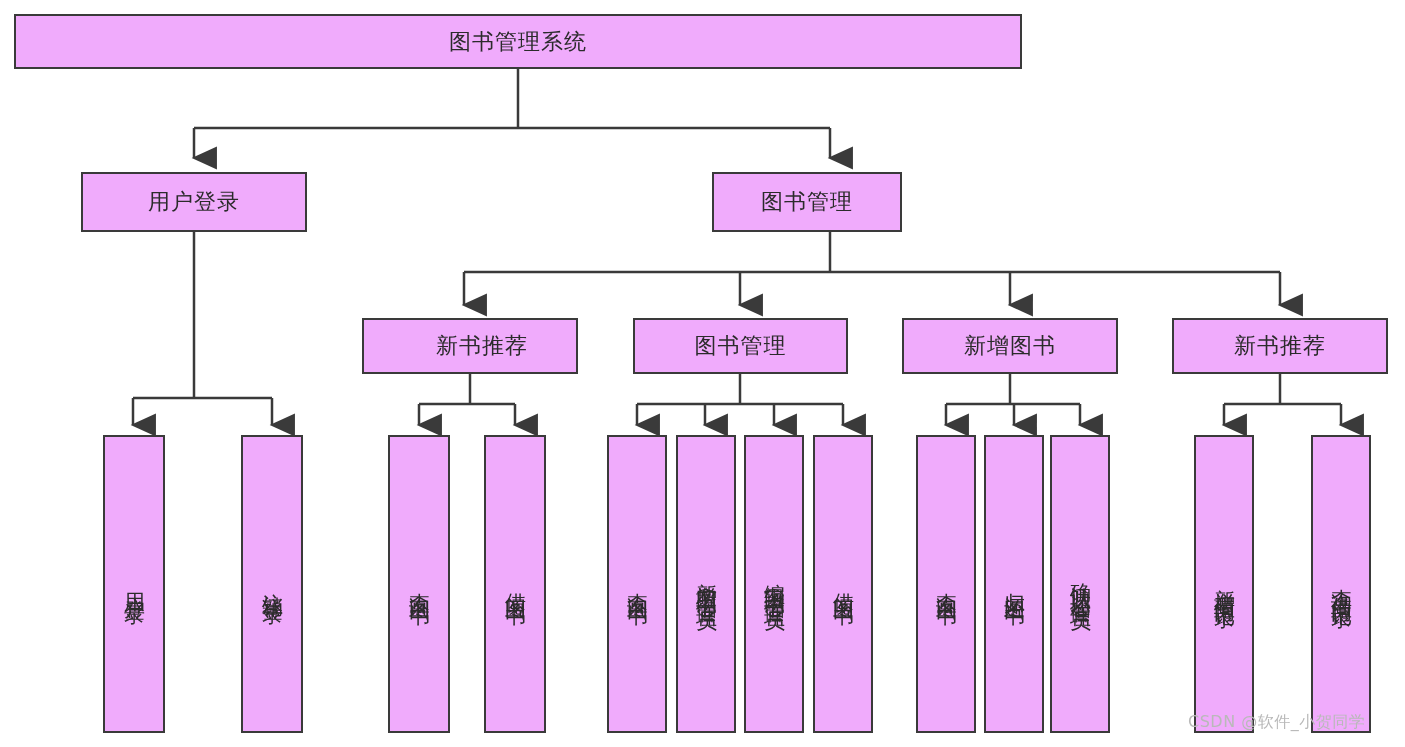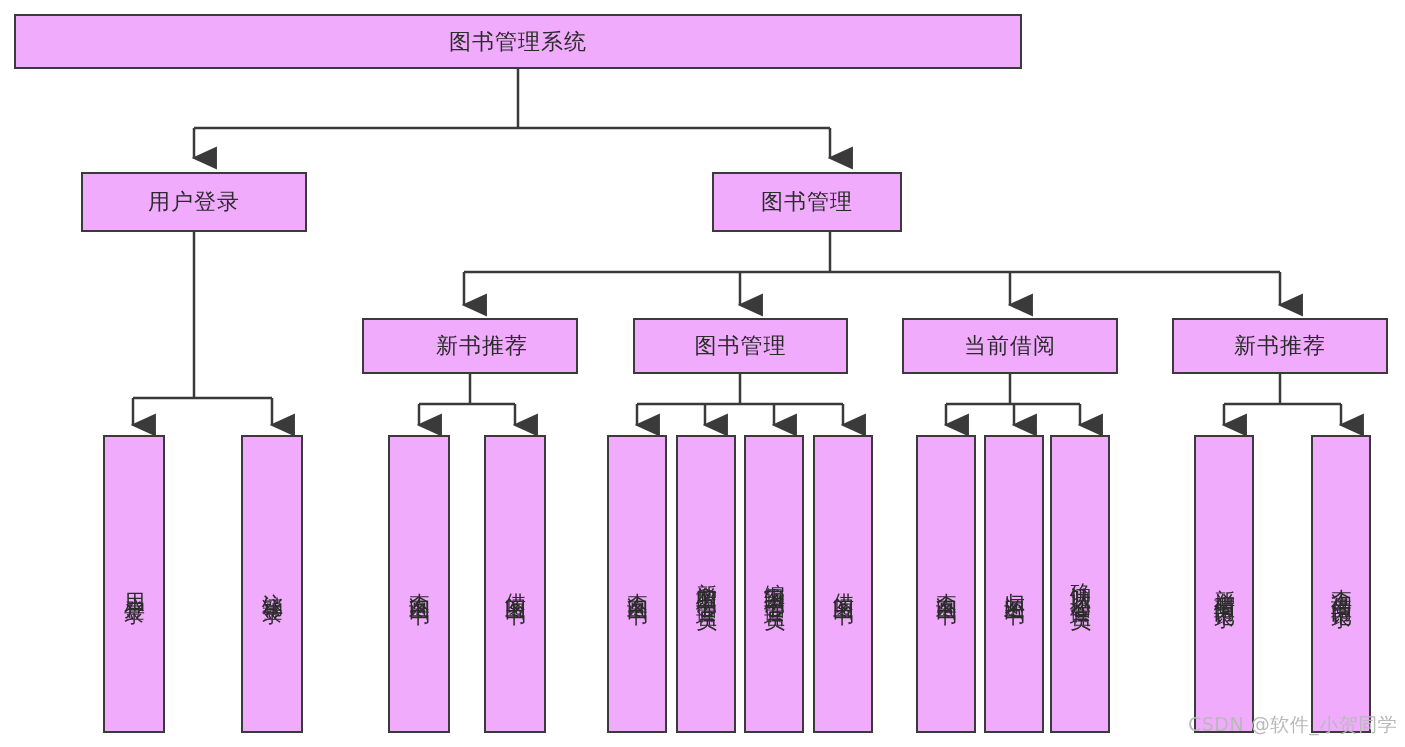--- a/index.html
+++ b/index.html
@@ -51,21 +51,21 @@
     left: 0;
     top: 0;
     width: 1405px;
     height: 747px;
     pointer-events: none;
   }
   .watermark {
     position: absolute;
     left: 1188px;
     top: 712px;
-    font-size: 19px;
+    font-size: 16px;
     color: #b9b9b9;
     white-space: nowrap;
     letter-spacing: 0.5px;
   }
 </style>
 </head>
 <body>
 
 <div id="diagram">
 
@@ -130,21 +130,21 @@
     <span class="htext">图书管理</span>
   </div>
 
   <div class="node h" style="left:362px; top:318px; width:216px; height:56px;padding-left:24px;">
     <span class="htext">新书推荐</span>
   </div>
   <div class="node h" style="left:633px; top:318px; width:215px; height:56px;">
     <span class="htext">图书管理</span>
   </div>
   <div class="node h" style="left:902px; top:318px; width:216px; height:56px;">
-    <span class="htext">当前借阅</span>
+    <span class="htext">新增图书</span>
   </div>
   <div class="node h" style="left:1172px; top:318px; width:216px; height:56px;">
     <span class="htext">新书推荐</span>
   </div>
 
   <div class="node v" style="left:103px; top:435px; width:62px; height:298px;">
     <span class="vtext">用户登录</span>
   </div>
   <div class="node v" style="left:241px; top:435px; width:62px; height:298px;">
     <span class="vtext">注销登录</span>

